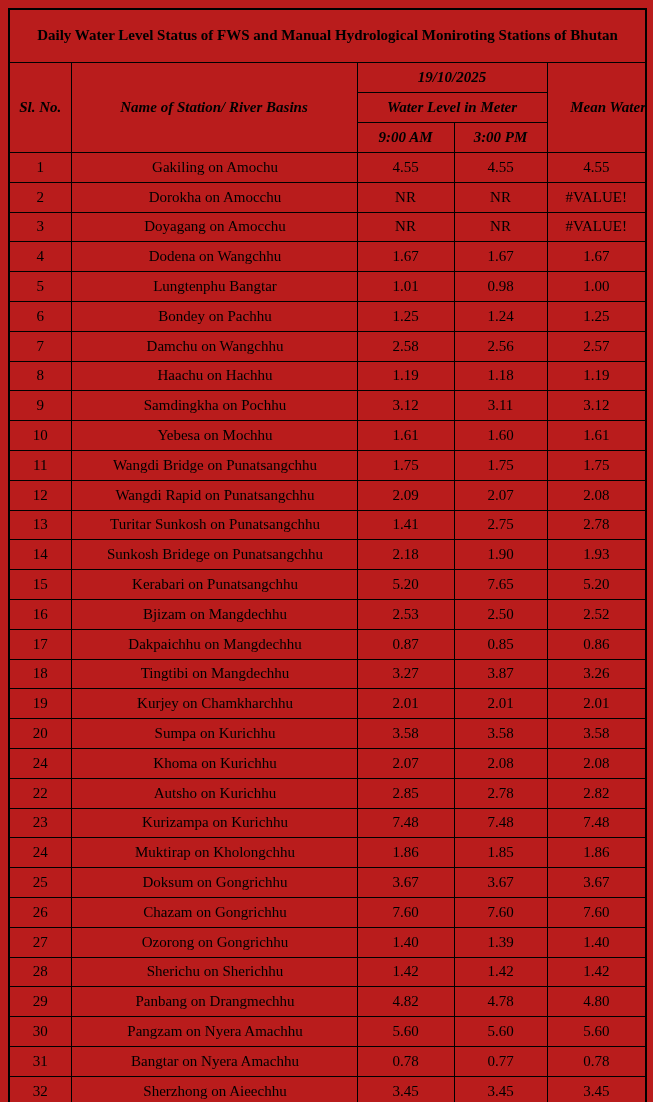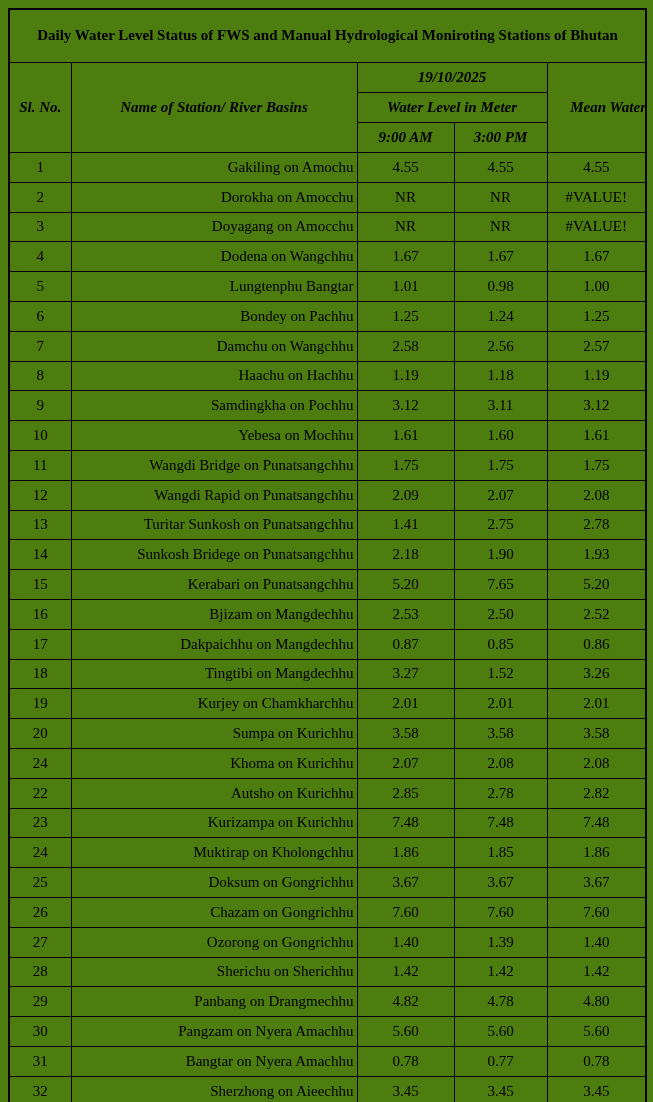--- a/index.html
+++ b/index.html
@@ -5,21 +5,21 @@
   html, body {
     margin: 0;
     padding: 0;
     background: #ffffff;
   }
   .page {
     width: 653px;
     height: 1102px;
     box-sizing: border-box;
     padding: 8px;
-    background: #4d7c0f;
+    background: #b91c1c;
     font-family: "Liberation Serif", "DejaVu Serif", serif;
     color: #000000;
   }
   table.wl-table {
     width: 637px;
     border-collapse: collapse;
     table-layout: fixed;
     border: 2.5px solid #000000;
   }
   table.wl-table td {
@@ -49,21 +49,21 @@
   }
   .wrap3 {
     display: inline-block;
     width: 52px;
     line-height: 1.45;
   }
   tbody td.cell {
     height: 26.8px;
   }
   tbody td.left {
-    text-align: right;
+    text-align: center;
     padding-left: 5px;
   }
 </style>
 </head>
 <body>
 
 <div class="page">
   <table class="wl-table">
     <colgroup>
       <col style="width:62px">
@@ -207,21 +207,21 @@
           <td class="cell">17</td>
           <td class="cell left">Dakpaichhu on Mangdechhu</td>
           <td class="cell">0.87</td>
           <td class="cell">0.85</td>
           <td class="cell">0.86</td>
         </tr>
         <tr>
           <td class="cell">18</td>
           <td class="cell left">Tingtibi on Mangdechhu</td>
           <td class="cell">3.27</td>
-          <td class="cell">1.52</td>
+          <td class="cell">3.87</td>
           <td class="cell">3.26</td>
         </tr>
         <tr>
           <td class="cell">19</td>
           <td class="cell left">Kurjey on Chamkharchhu</td>
           <td class="cell">2.01</td>
           <td class="cell">2.01</td>
           <td class="cell">2.01</td>
         </tr>
         <tr>

